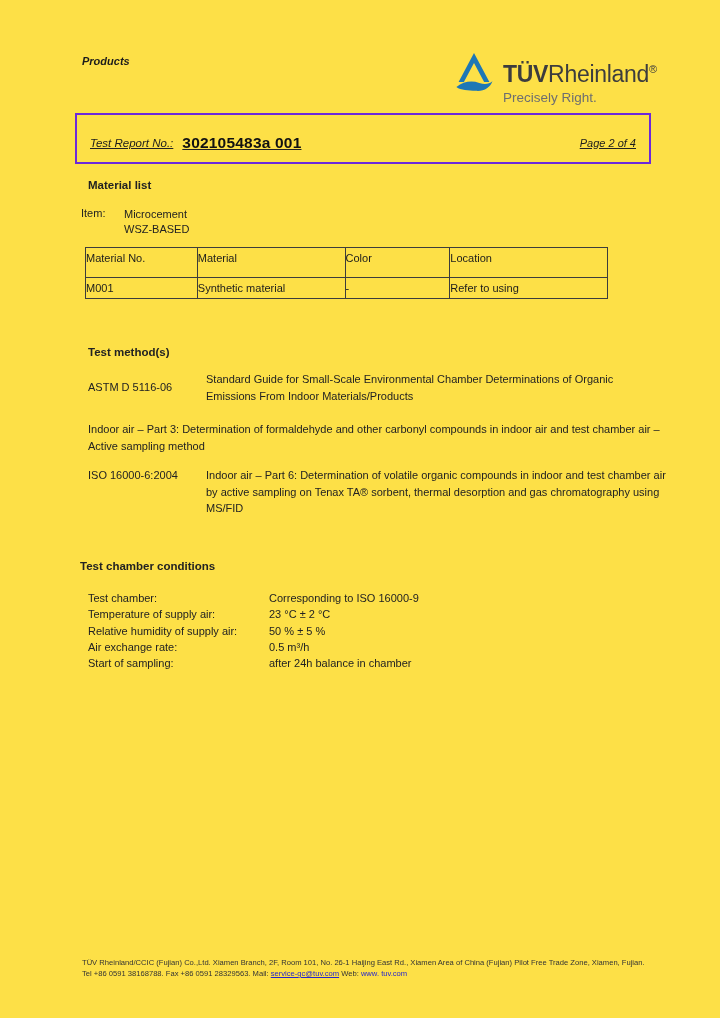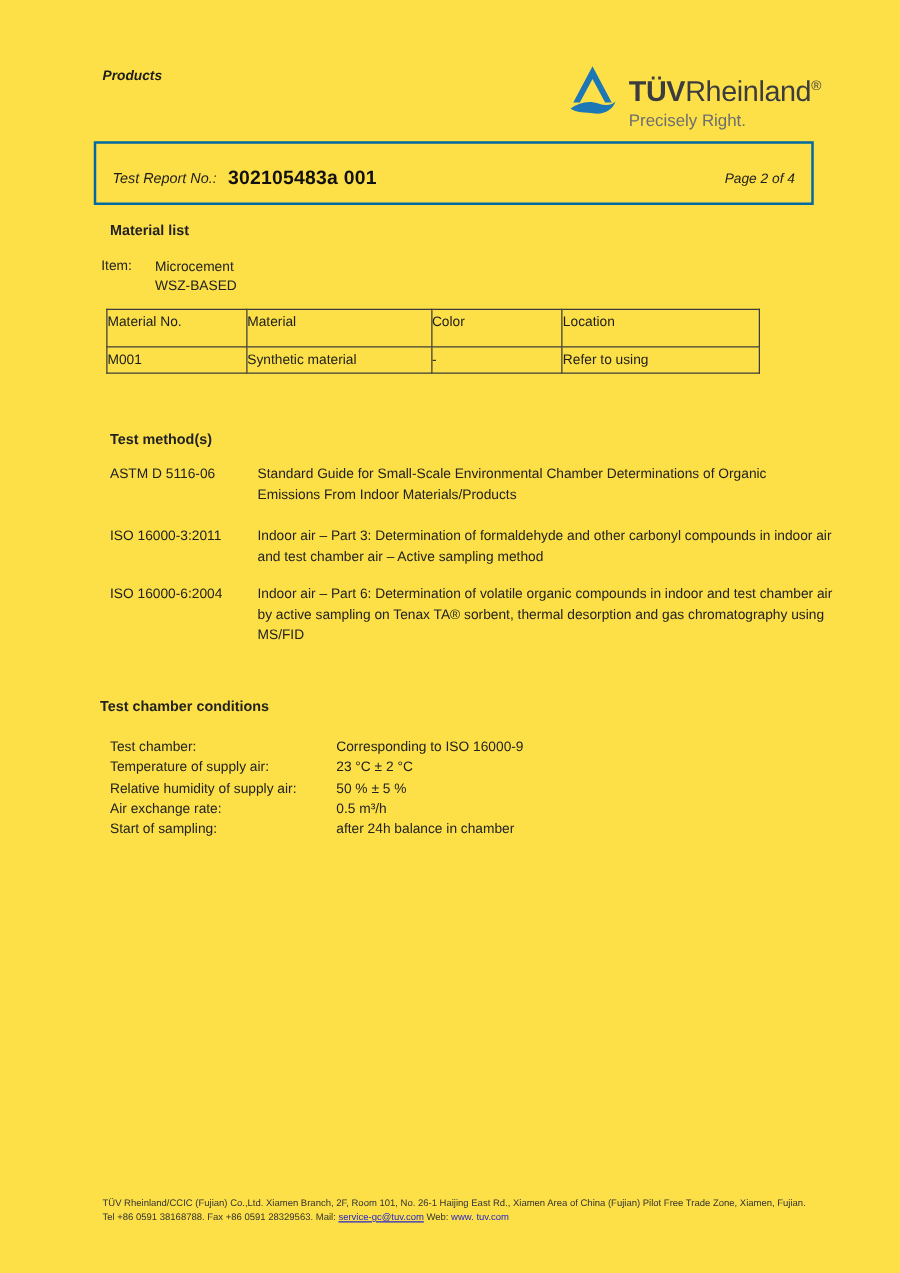--- a/index.html
+++ b/index.html
@@ -16,21 +16,21 @@
   .logo { position:absolute; left:452px; top:51px; display:flex; align-items:flex-start; }
   .logo svg { width:44px; height:48px; display:block; }
   .logo-text { margin-left:7px; padding-top:4px; }
   .logo-line1 { font-size:23px; color:#3c3c3e; letter-spacing:-0.3px; line-height:28px; white-space:nowrap; }
   .logo-line1 .tuv { font-weight:bold; }
   .logo-line1 .reg { font-size:11px; vertical-align:9px; }
   .logo-tagline { font-size:13.5px; color:#6d6e70; margin-top:2px; }
 
   
   .report-box { position:absolute; left:75px; top:113px; width:576px; height:51px;
-    border:2px solid #0369a1; display:flex; align-items:center; padding:10px 13px 2px 13px; }
+    border:2px solid #6d28d9; display:flex; align-items:center; padding:10px 13px 2px 13px;text-decoration:underline; }
   .report-label { font-size:11.5px; font-style:italic; color:#1c1c1c; margin-right:9px; }
   .report-number { font-size:15.5px; font-weight:bold; color:#111; letter-spacing:0.2px; }
   .report-page { margin-left:auto; font-size:11px; font-style:italic; color:#1c1c1c; }
 
   
   .mat-heading { position:absolute; left:88px; top:179px; font-size:11.5px; font-weight:bold; }
   .item-row { position:absolute; left:81px; top:207px; display:flex; font-size:11px; }
   .item-label { width:43px; }
   .item-lines div { line-height:14.5px; }
 
@@ -39,21 +39,21 @@
   table.mat-table th, table.mat-table td { border:1px solid #3c3c3c; text-align:left; font-weight:normal; }
   table.mat-table th { height:30px; vertical-align:top; padding-top:4px; }
   table.mat-table td { height:21px; vertical-align:middle; }
 
   
   .methods-heading { position:absolute; left:88px; top:346px; font-size:11.5px; font-weight:bold; }
   .methods { position:absolute; left:88px; top:371px; width:578px; font-size:11px; }
   .method { display:flex; }
   .method-code { width:118px; flex:none; line-height:16.5px; }
   .method-desc { flex:1; line-height:16.5px; }
-  .method.m0 { margin-bottom:17px; }
+  .method.m0 { margin-bottom:17px;align-items:center; }
   .method.m1 { margin-bottom:13px; }
 
   
   .chamber-heading { position:absolute; left:80px; top:560px; font-size:11.5px; font-weight:bold; }
   .conditions { position:absolute; left:88px; top:590px; font-size:11px; }
   .cond-row { display:flex; line-height:16.3px; }
   .cond-label { width:181px; flex:none; }
 
   
   .footer { position:absolute; left:82px; top:957px; width:600px; font-size:7.6px;
@@ -123,21 +123,20 @@
   </table>
 
   <div class="methods-heading">Test method(s)</div>
 
   <div class="methods">
     <div class="method m0">
       <span class="method-code">ASTM D 5116-06</span>
       <span class="method-desc">Standard Guide for Small-Scale Environmental Chamber Determinations of Organic Emissions From Indoor Materials/Products</span>
     </div>
     <div class="method m1">
-      <span class="method-code">ISO 16000-3:2011</span>
       <span class="method-desc">Indoor air – Part 3: Determination of formaldehyde and other carbonyl compounds in indoor air and test chamber air – Active sampling method</span>
     </div>
     <div class="method m2">
       <span class="method-code">ISO 16000-6:2004</span>
       <span class="method-desc">Indoor air – Part 6: Determination of volatile organic compounds in indoor and test chamber air by active sampling on Tenax TA® sorbent, thermal desorption and gas chromatography using MS/FID</span>
     </div>
   </div>
 
   <div class="chamber-heading">Test chamber conditions</div>
 

